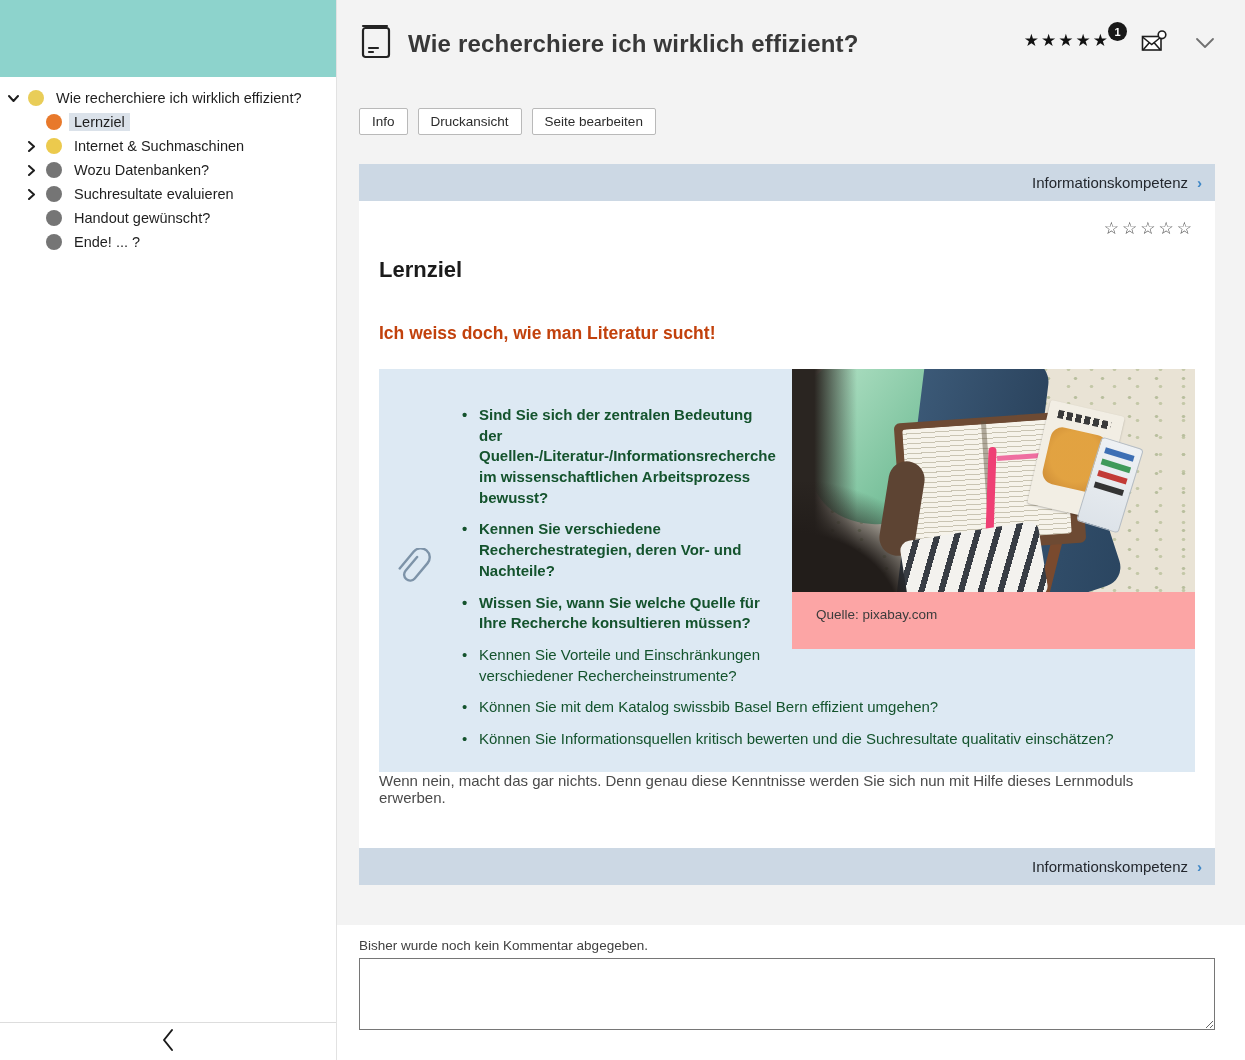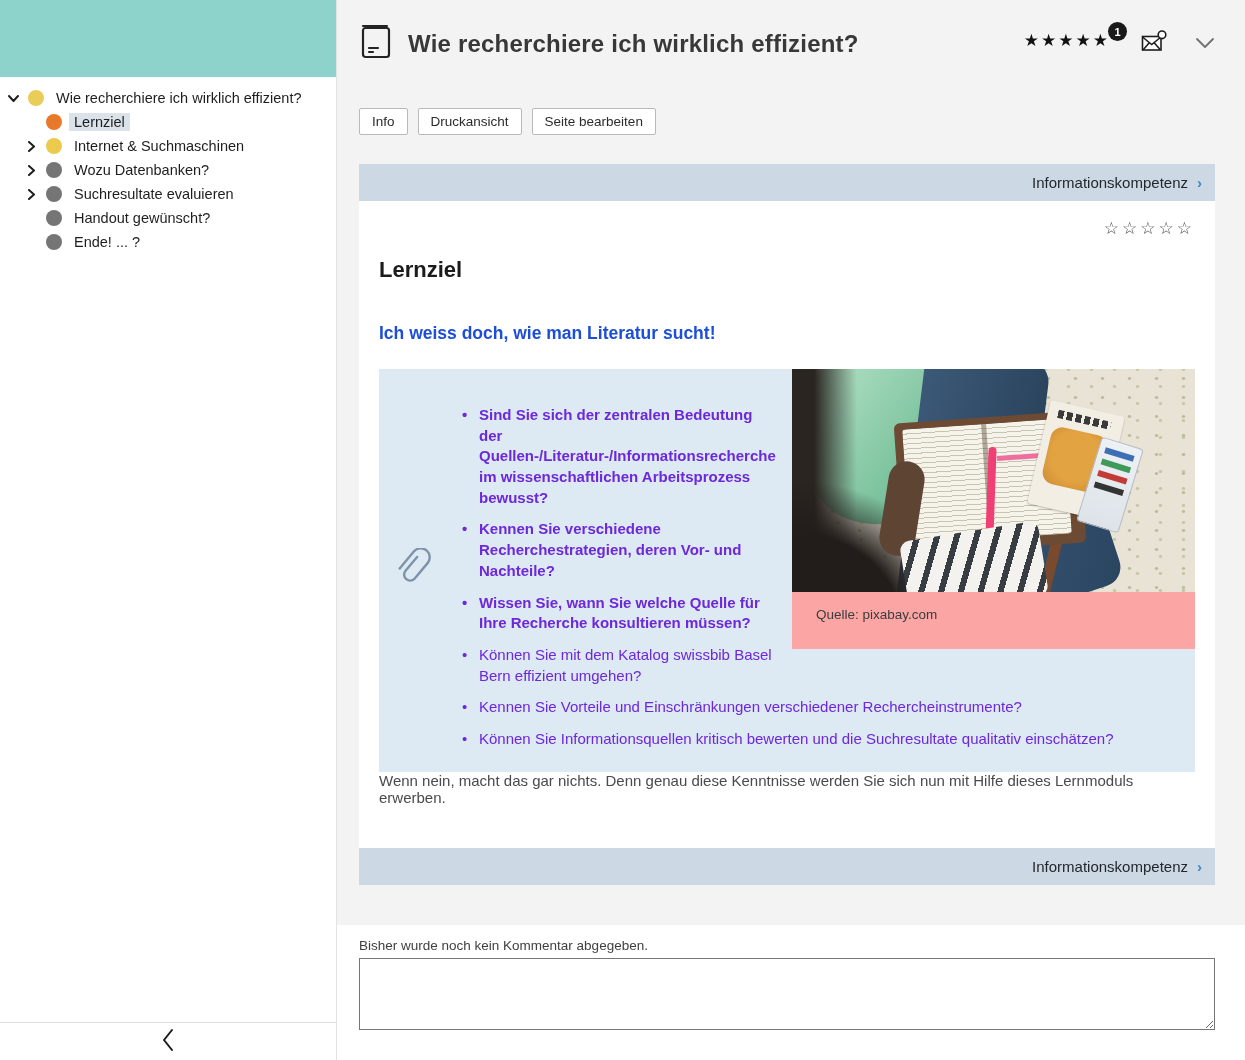--- a/index.html
+++ b/index.html
@@ -40,28 +40,28 @@
   .btn { font-family:inherit; font-size:13.5px; color:#2b2b2b; background:#fff; border:1px solid #b9b9b9;
          border-radius:2px; padding:5px 12px; cursor:pointer; }
 
   .card { margin:29px 30px 0 22px; }
   .nav-bar { height:37px; background:#ccd8e4; display:flex; align-items:center; justify-content:flex-end;
              padding-right:13px; gap:9px; font-size:15px; color:#23272d; cursor:pointer; }
   .nav-bar .chev { color:#3f87c6; font-weight:700; }
   .card-body { background:#fff; padding:0 20px 42px 20px; }
   .stars-empty { text-align:right; padding-top:17px; font-size:17px; letter-spacing:3px; color:#4d4d4d; }
   .h-lernziel { margin-top:18px; font-size:22px; font-weight:700; color:#1b1b1b; }
-  .h-sub { margin-top:40px; font-size:17.5px; font-weight:700; color:#1d4ed8; }
+  .h-sub { margin-top:40px; font-size:17.5px; font-weight:700; color:#c2410c; }
 
   .blue-box { margin-top:25px; background:#dde9f3; position:relative; display:flow-root; }
   .figure { float:right; width:403px; background:#fca5a5; margin:0 0 14px 16px; }
   .fig-caption { padding:15px 0 27px 24px; font-size:13.5px; color:#3c3c3c; }
   .clip { position:absolute; left:15px; top:calc(50% - 22px); }
   .goal-list { list-style:none; padding:36px 6px 22px 100px; font-size:15px; line-height:1.38;
-               color:#6d28d9; hyphens:auto; }
+               color:#14532d; hyphens:auto; }
   .goal-list li { position:relative; max-width:640px; }
   .goal-list li + li { margin-top:11px; }
   .goal-list li::before { content:"•"; position:absolute; left:-17px; top:0; }
   .goal-list li.bold { font-weight:700; }
   .closing { font-size:15px; color:#4a4a4a; }
 
   
   .photo { width:403px; height:223px; position:relative; overflow:hidden;
            background-color:#e9e3d5;
            background-image: radial-gradient(#b9bf9e 1.5px, rgba(0,0,0,0) 2.2px),
@@ -268,22 +268,22 @@
               <g transform="rotate(40 20 22)" fill="none" stroke="#7d93a8" stroke-width="2.4" stroke-linecap="round">
             <path d="M14 10 v18 a6 6 0 0 0 12 0 V8 a9 9 0 0 0 -18 0 v22"></path>
           </g>
             </svg>
         </span>
 
         <ul class="goal-list" lang="de">
           <li class="bold">Sind Sie sich der zentralen Bedeutung der Quellen-/Literatur-/Informationsrecherche im wissenschaftlichen Arbeitsprozess bewusst?</li>
           <li class="bold">Kennen Sie verschiedene Recherchestrategien, deren Vor- und Nachteile?</li>
           <li class="bold">Wissen Sie, wann Sie welche Quelle für Ihre Recherche konsultieren müssen?</li>
+          <li>Kennen Sie Vorteile und Einschränkungen verschiedener Rechercheinstrumente?</li>
           <li>Können Sie mit dem Katalog swissbib Basel Bern effizient umgehen?</li>
-          <li>Kennen Sie Vorteile und Einschränkungen verschiedener Rechercheinstrumente?</li>
           <li>Können Sie Informationsquellen kritisch bewerten und die Suchresultate qualitativ einschätzen?</li>
         </ul>
       </div>
 
       <p class="closing">Wenn nein, macht das gar nichts. Denn genau diese Kenntnisse werden Sie sich nun mit Hilfe dieses Lernmoduls erwerben.</p>
     </div>
 
     <div class="nav-bar">
       <span>Informationskompetenz</span>
       <span class="chev">›</span>

